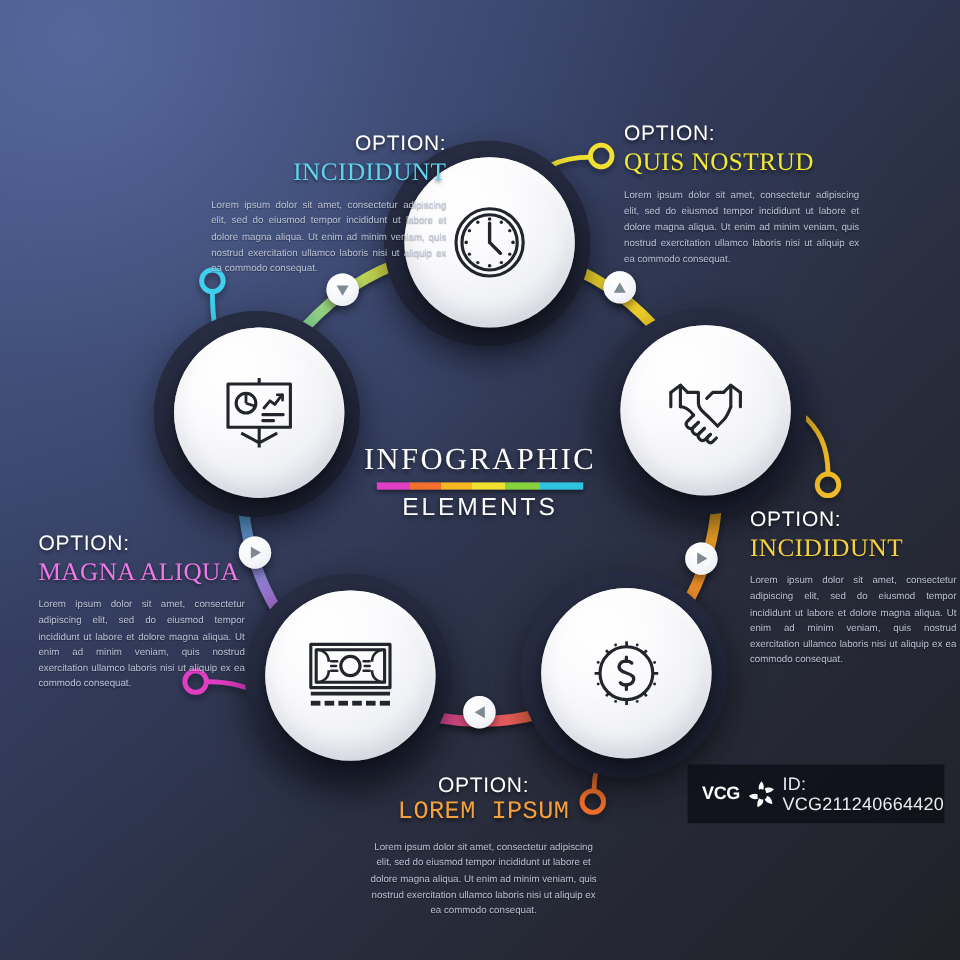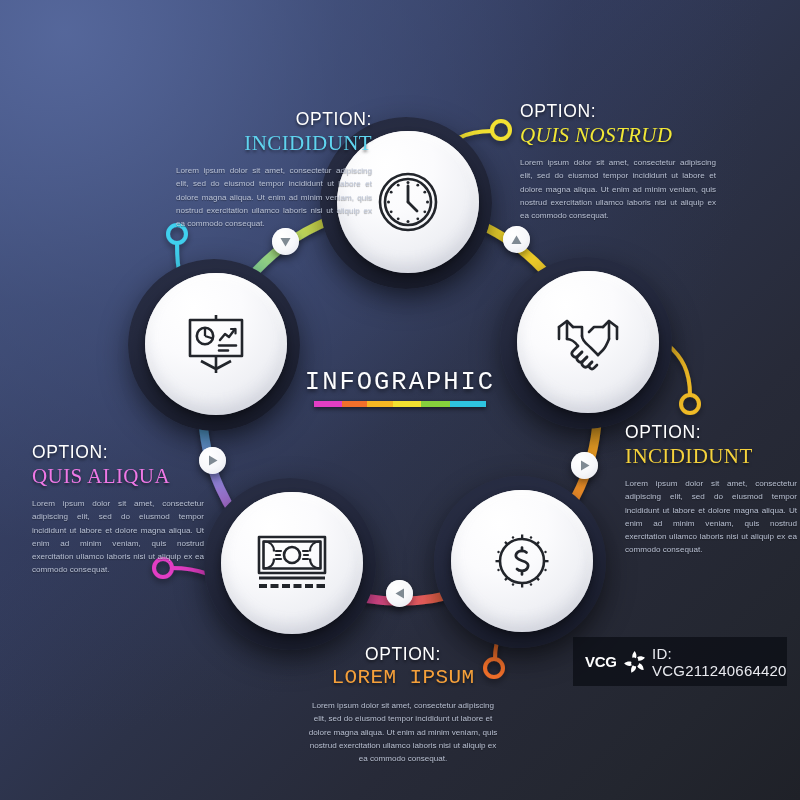--- a/index.html
+++ b/index.html
@@ -77,21 +77,21 @@
     display:flex; align-items:center; justify-content:center;
   }
 
   
   #center {
     position:absolute; left:0; right:0; top:368px;
     text-align:center; pointer-events:none;
   }
   #logo-top {
     font-size:25.5px; letter-spacing:2.0px; color:#fdfdfe;
-    font-family:Liberation Mono, monospace; font-weight:300;
+    font-family:Liberation Serif, serif; font-weight:300;
     text-shadow:0 2px 4px rgba(0,0,0,0.6);
   }
   #logo-bar {
     width:172px; height:6px; margin:4px auto 3px;
     background:linear-gradient(to right,
       #e23ec4 0%, #e23ec4 16%,
       #f2702b 16%, #f2702b 31%,
       #f6b723 31%, #f6b723 46%,
       #f2e130 46%, #f2e130 62%,
       #86d13c 62%, #86d13c 79%,
@@ -371,45 +371,46 @@
   </div>
 
   <div class="block ta-r" style="left:100px;top:110px;width:272px;">
     <div class="opt-kicker">OPTION:</div>
     <div class="opt-title" style="color:#5fd4ef;">INCIDIDUNT</div>
     <div class="opt-body" style="margin-left:auto;width:196px;">Lorem ipsum dolor sit amet, consectetur adipiscing elit, sed do eiusmod tempor incididunt ut labore et dolore magna aliqua. Ut enim ad minim veniam, quis nostrud exercitation ullamco laboris nisi ut aliquip ex ea commodo consequat.</div>
   </div>
 
   <div class="block ta-l" style="left:520px;top:102px;width:272px;">
     <div class="opt-kicker">OPTION:</div>
-    <div class="opt-title" style="color:#f2e836;font-style:italic;">QUIS NOSTRUD</div>
+    <div class="opt-title" style="color:#f2e836;">QUIS NOSTRUD</div>
     <div class="opt-body" style="width:196px;">Lorem ipsum dolor sit amet, consectetur adipiscing elit, sed do eiusmod tempor incididunt ut labore et dolore magna aliqua. Ut enim ad minim veniam, quis nostrud exercitation ullamco laboris nisi ut aliquip ex ea commodo consequat.</div>
   </div>
 
   <div class="block ta-l" style="left:625px;top:423px;width:180px;">
     <div class="opt-kicker">OPTION:</div>
     <div class="opt-title" style="color:#f5d23c;">INCIDIDUNT</div>
     <div class="opt-body" style="width:172px;">Lorem ipsum dolor sit amet, consectetur adipiscing elit, sed do eiusmod tempor incididunt ut labore et dolore magna aliqua. Ut enim ad minim veniam, quis nostrud exercitation ullamco laboris nisi ut aliquip ex ea commodo consequat.</div>
   </div>
 
   <div class="block ta-c" style="left:288px;top:645px;width:230px;">
     <div class="opt-kicker">OPTION:</div>
     <div class="opt-title" style="color:#f5a03a;font-family:Liberation Mono, monospace;">LOREM IPSUM</div>
     <div class="opt-body" style="width:196px;margin-left:auto;margin-right:auto;">Lorem ipsum dolor sit amet, consectetur adipiscing elit, sed do eiusmod tempor incididunt ut labore et dolore magna aliqua. Ut enim ad minim veniam, quis nostrud exercitation ullamco laboris nisi ut aliquip ex ea commodo consequat.</div>
   </div>
 
   <div class="block ta-l" style="left:32px;top:443px;width:200px;">
     <div class="opt-kicker">OPTION:</div>
-    <div class="opt-title" style="color:#ef78e6;">QUIS ALIQUA</div>
+    <div class="opt-title" style="color:#ef78e6;">MAGNA ALIQUA</div>
     <div class="opt-body" style="width:172px;">Lorem ipsum dolor sit amet, consectetur adipiscing elit, sed do eiusmod tempor incididunt ut labore et dolore magna aliqua. Ut enim ad minim veniam, quis nostrud exercitation ullamco laboris nisi ut aliquip ex ea commodo consequat.</div>
   </div>
 
   <div id="center">
     <div id="logo-top">INFOGRAPHIC</div>
     <div id="logo-bar"></div>
+    <div id="logo-bottom">ELEMENTS</div>
   </div>
 
   <div id="watermark">
     <div id="wm-vcg">VCG</div>
     <svg width="30" height="30" viewBox="0 0 30 30">
       <g fill="#ffffff">
         <path d="M15 2 C 17 5 17.6 8 16.4 10.6 C 15 9.6 13.6 9.6 12.4 10.4 C 11.4 7.6 12.6 4.4 15 2 Z"></path>
         <path d="M27 10 C 24.6 12.8 21.8 13.9 19 13.4 C 19.3 11.8 18.8 10.5 17.8 9.6 C 20 7.6 23.8 7.8 27 10 Z"></path>
         <path d="M25.5 24.5 C 21.8 24.1 19.2 22.5 17.9 20 C 19.3 19.2 20 18 20 16.6 C 23 17.1 25.3 20.2 25.5 24.5 Z"></path>
         <path d="M11 27.5 C 10.2 23.9 10.9 20.9 12.8 18.8 C 13.9 19.9 15.2 20.3 16.6 19.9 C 17 22.9 14.8 26 11 27.5 Z"></path>

